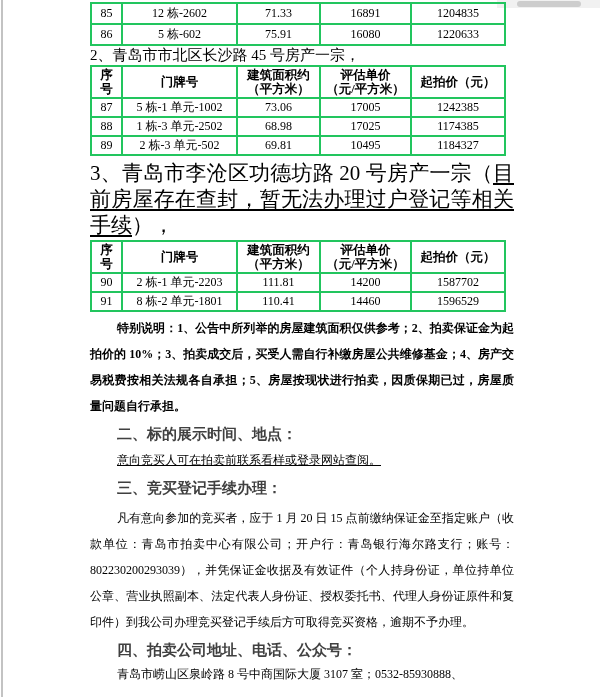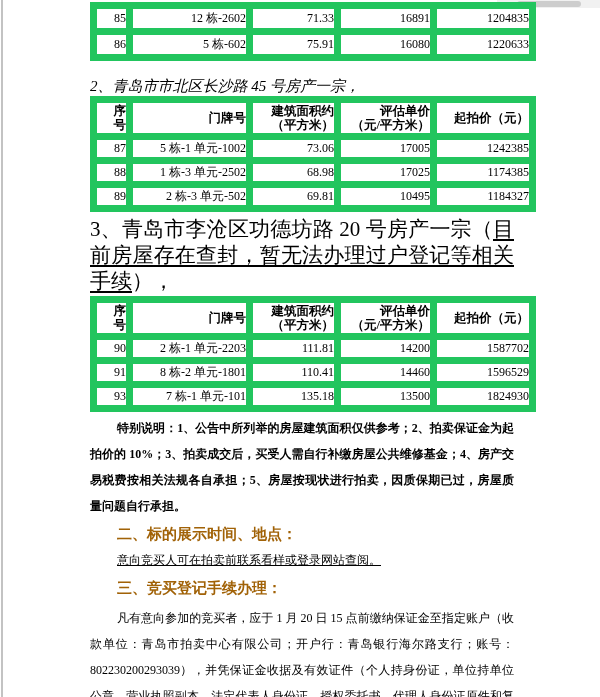--- a/index.html
+++ b/index.html
@@ -26,57 +26,57 @@
   .content {
     position:absolute; left:90px; top:2px; width:424px;
   }
   table.doc-table {
     border-collapse:collapse;
     border:2px solid #000;
     table-layout:fixed;
     width:406px;
   }
   table.doc-table td, table.doc-table th {
-    border:7px solid #22c55e;
-    text-align:right;
+    border:2px solid #22c55e;
+    text-align:center;
     vertical-align:middle;
     padding:0;
     overflow:hidden;
     white-space:nowrap;
     font-family:Liberation Serif, serif;
   }
   table.doc-table td { font-size:12px; height:16px; }
   table.partial td { height:19px; }
   table.doc-table th {
     font-size:12.5px; font-weight:bold; padding:1px 0;
   }
   table.doc-table th span { display:block; line-height:14px; }
   .c1 { width:29px; }
   .c2 { width:113px; }
   .c3 { width:81px;margin-top:32px; }
   .c4 { width:89px; }
   .c5 { width:92px; }
   .h2-line {
-    margin:18px 0 0 0; font-size:15px; line-height:15px;font-style:italic;
+    margin:2px 0 0 0; font-size:15px; line-height:15px;
   }
   .h3-line {
     margin:4px 0 2px 0; font-size:21px; line-height:26px;
     text-align:justify;
   }
   .h3-line .u { text-decoration:underline; text-underline-offset:3px; }
   .mt2 { margin-top:2px; }
   .para {
     margin:0; font-size:12px; line-height:26px;
     text-indent:27px; text-align:justify;
   }
   .para.bold { font-weight:bold; }
   .special { margin-top:3px; max-height:104px; }
   .red-h {
     margin:6px 0 0 0; font-size:15px; line-height:18px;
-    font-weight:bold; color:#a16207; text-indent:27px;
+    font-weight:bold; color:#404040; text-indent:27px;
   }
   .single { margin-top:4px;text-decoration:underline; }
   .reg-body { margin-top:8px; max-height:156px; }
   .company-body { margin-top:2px; }
 </style>
 </head>
 <body>
 
 <div class="page-left-edge"></div>
 
@@ -188,27 +188,20 @@
         <td class="c4">14200</td>
         <td class="c5">1587702</td>
       </tr>
       <tr>
         <td class="c1">91</td>
         <td class="c2">8 栋-2 单元-1801</td>
         <td class="c3">110.41</td>
         <td class="c4">14460</td>
         <td class="c5">1596529</td>
       </tr>
-      <tr>
-        <td class="c1">93</td>
-        <td class="c2">7 栋-1 单元-101</td>
-        <td class="c3">135.18</td>
-        <td class="c4">13500</td>
-        <td class="c5">1824930</td>
-      </tr>
     </tbody>
   </table>
 
   <p class="para bold special">特别说明：1、公告中所列举的房屋建筑面积仅供参考；2、拍卖保证金为起拍价的 10%；3、拍卖成交后，买受人需自行补缴房屋公共维修基金；4、房产交易税费按相关法规各自承担；5、房屋按现状进行拍卖，因质保期已过，房屋质量问题自行承担。</p>
 
   <p class="red-h">二、标的展示时间、地点：</p>
   <p class="para single">意向竞买人可在拍卖前联系看样或登录网站查阅。</p>
 
   <p class="red-h">三、竞买登记手续办理：</p>
   <p class="para reg-body">凡有意向参加的竞买者，应于 1 月 20 日 15 点前缴纳保证金至指定账户（收款单位：青岛市拍卖中心有限公司；开户行：青岛银行海尔路支行；账号：802230200293039），并凭保证金收据及有效证件（个人持身份证，单位持单位公章、营业执照副本、法定代表人身份证、授权委托书、代理人身份证原件和复印件）到我公司办理竞买登记手续后方可取得竞买资格，逾期不予办理。</p>

